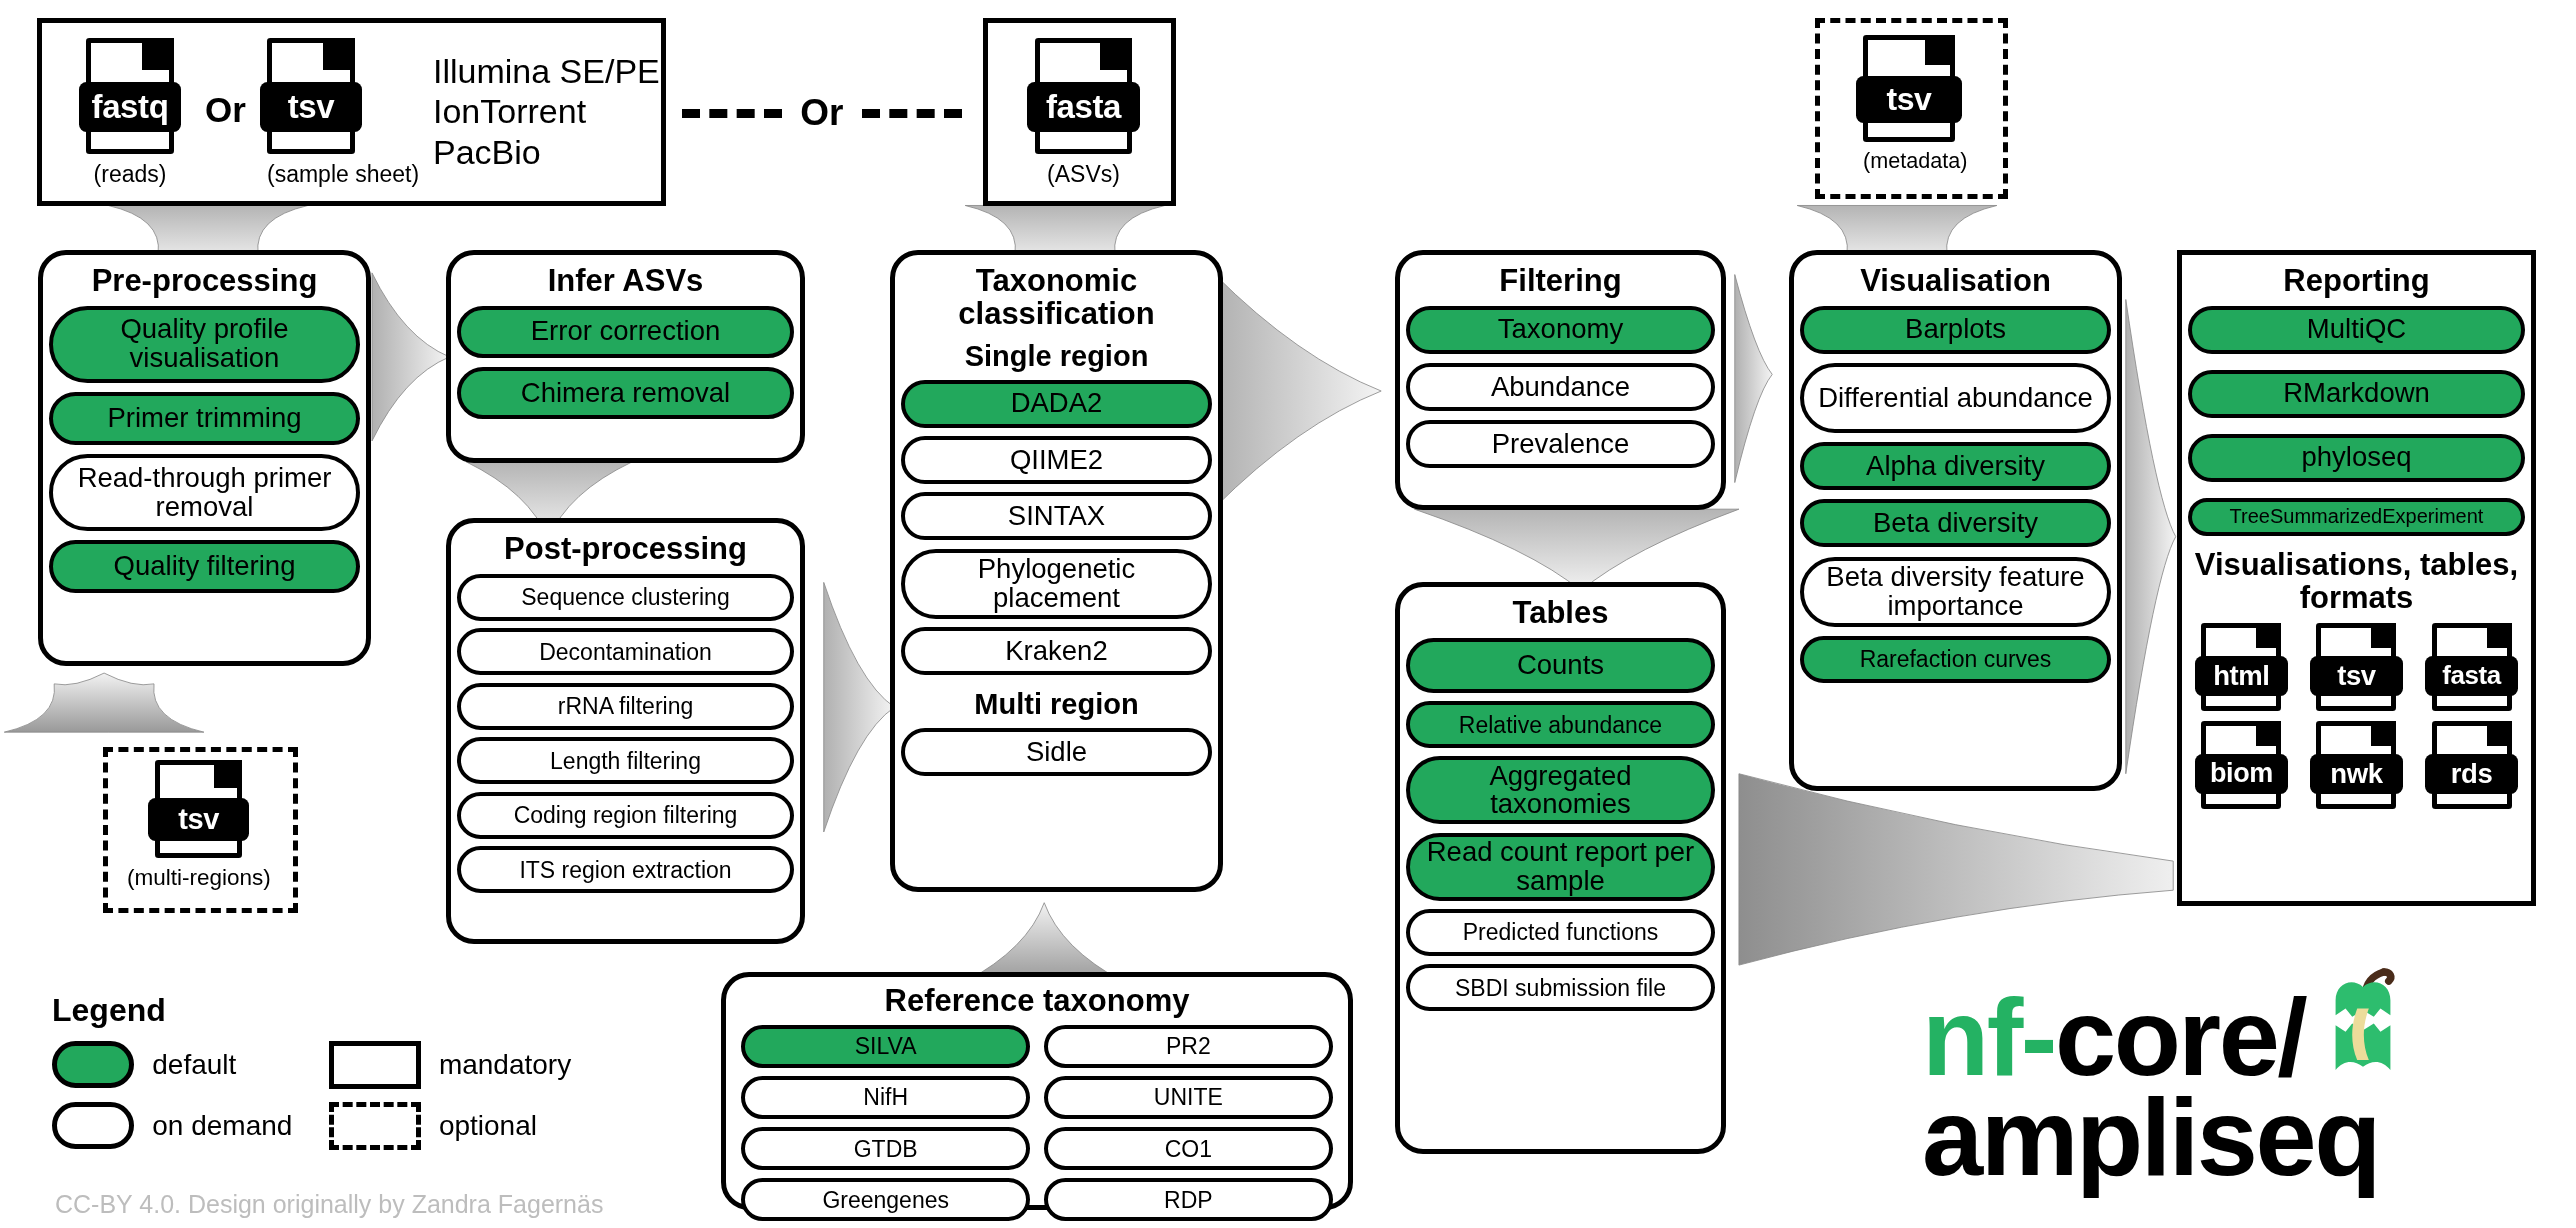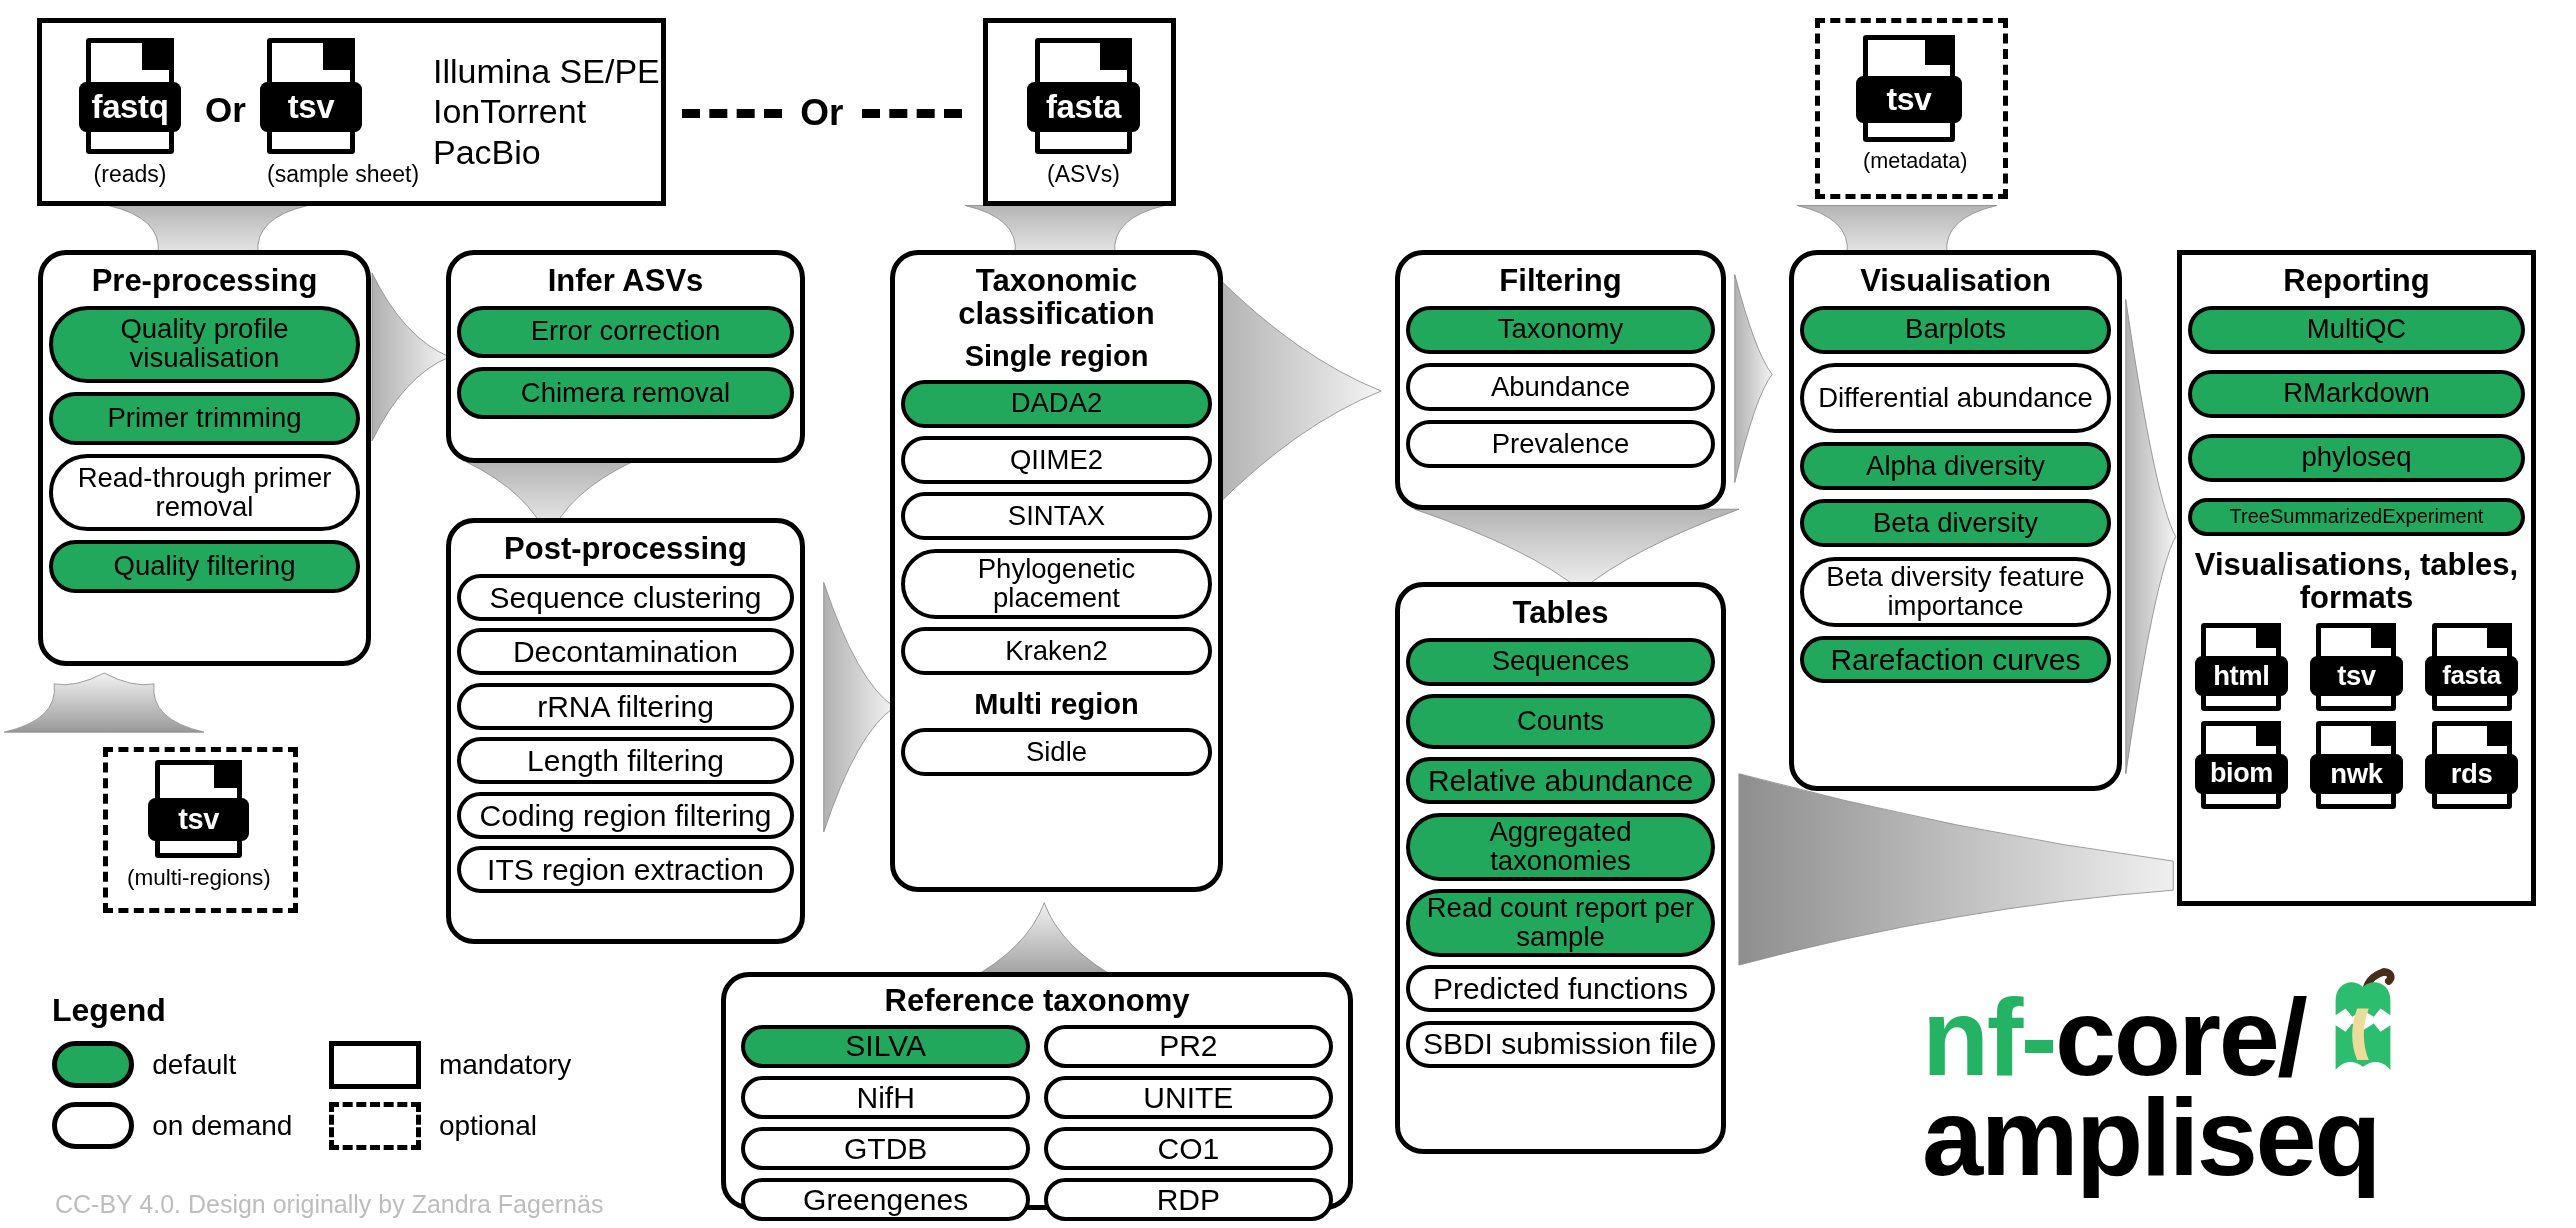--- a/index.html
+++ b/index.html
@@ -7,21 +7,21 @@
        font-family:"Liberation Sans",sans-serif;color:#000;}
   .abs{position:absolute;}
 
   
   .pill{
     border:4.2px solid #000;border-radius:831px;background:#fff;
     display:flex;align-items:center;justify-content:center;text-align:center;
     font-size:27.5px;line-height:1.05;box-sizing:border-box;padding:2.5px 8.3px;
   }
   .pill.green{background:#22a85c;}
-  .pill.sm{font-size:30px;}
+  .pill.sm{font-size:23px;}
   .pill.xs{font-size:20px;}
 
   
   .stage{
     position:absolute;border:5.8px solid #000;border-radius:28px;background:#fff;
     box-sizing:border-box;display:flex;flex-direction:column;align-items:center;
     padding:10px 6px;
   }
   .stage.sq{border-radius:0;border-width:5px;}
   .stage-title{font-weight:bold;font-size:31px;text-align:center;line-height:1.05;margin-bottom:8.3px;}
@@ -250,21 +250,20 @@
   <div class="stack">
     <div class="pill green" style="height:48px;">Taxonomy</div>
     <div class="pill" style="height:48px;">Abundance</div>
     <div class="pill" style="height:48px;">Prevalence</div>
   </div>
 </div>
 
 <div class="stage" style="left:1395px;top:582px;width:331px;height:572px;">
   <div class="stage-title">Tables</div>
   <div class="stack" style="gap:8.3px;">
-    <div class="pill green" style="height:48px;">Sequences</div>
     <div class="pill green" style="height:55px;">Counts</div>
     <div class="pill green sm" style="height:47px;">Relative abundance</div>
     <div class="pill green" style="height:68px;">Aggregated taxonomies</div>
     <div class="pill green" style="height:68px;">Read count report per sample</div>
     <div class="pill sm" style="height:47px;">Predicted functions</div>
     <div class="pill sm" style="height:47px;">SBDI submission file</div>
   </div>
 </div>
 
 <div class="stage" style="left:1789px;top:250px;width:333px;height:541px;">

